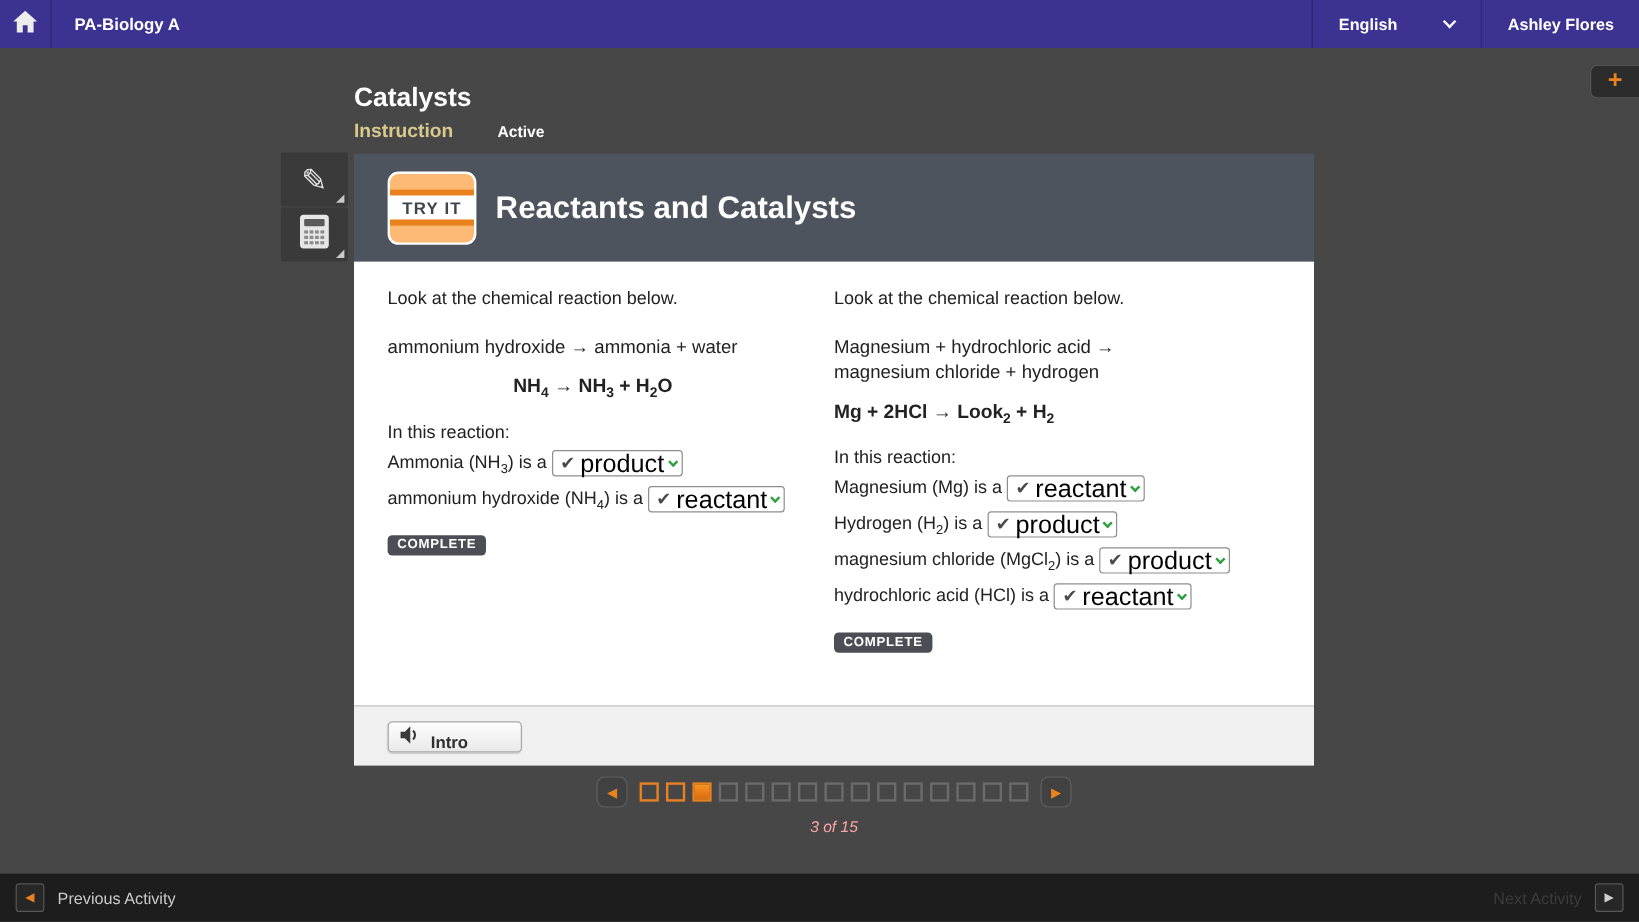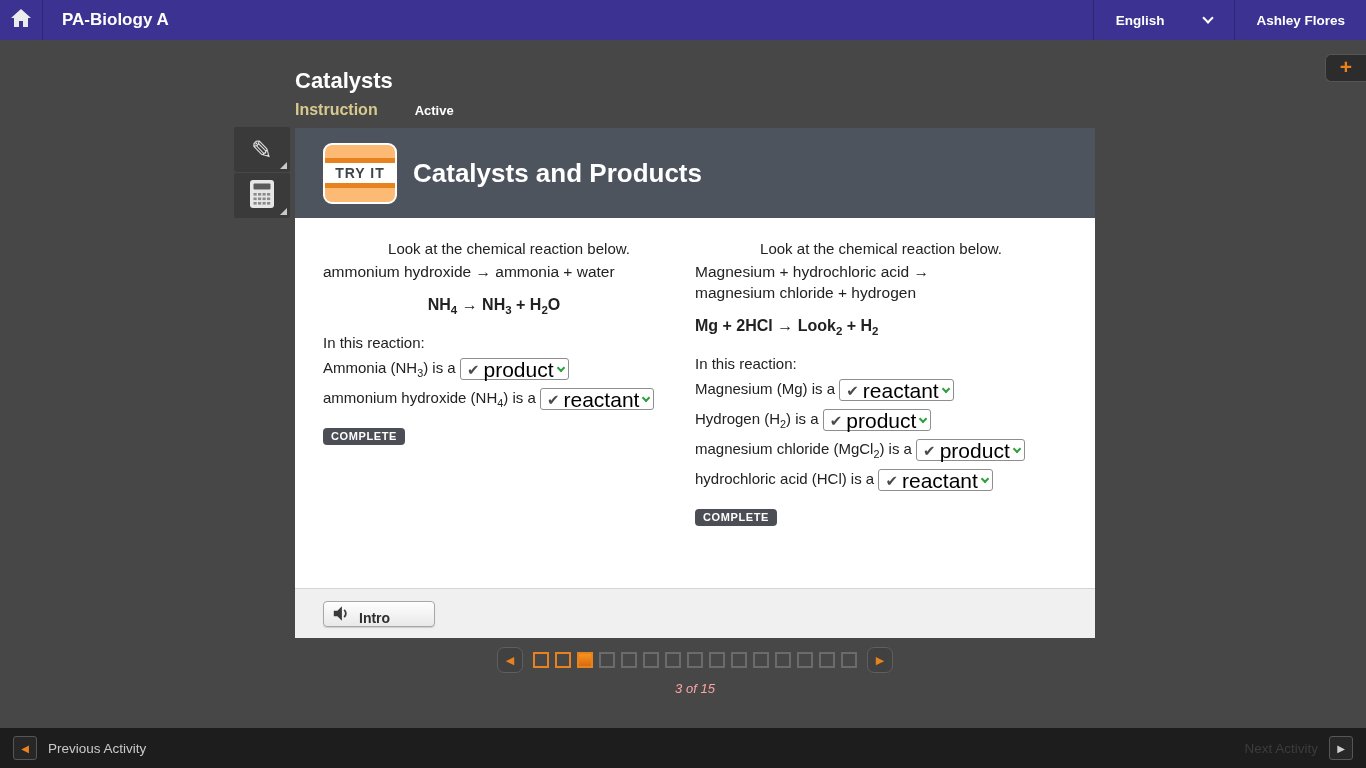--- a/index.html
+++ b/index.html
@@ -1,21 +1,21 @@
 <!DOCTYPE html>
 <html><head>
 <meta charset="utf-8">
 <style>
   * { margin:0; padding:0; box-sizing:border-box; }
   html,body { width:1366px; height:768px; overflow:hidden; font-family:"Liberation Sans","DejaVu Sans",sans-serif; background:#474747; }
 
   
   .topbar { position:absolute; top:0; left:0; width:1366px; height:40px; background:#3b3291; display:flex; align-items:center; color:#fff; z-index:20; }
   .home-btn { width:43px; height:40px; display:flex; align-items:center; justify-content:center; border-right:1px solid #2d2672; cursor:pointer; }
-  .course-title { margin-left:19px; font-size:17px; font-weight:bold; }
+  .course-title { margin-left:19px; font-size:14px; font-weight:bold; }
   .topbar-spacer { flex:1; }
   .lang-box { height:40px; display:flex; align-items:center; gap:40px; padding:0 22px; border-left:1px solid #2d2672; border-right:1px solid #2d2672; cursor:pointer; }
   .lang-label { font-size:13.5px; font-weight:bold; }
   .chev-down { width:8px; height:8px; border-right:2.5px solid #fff; border-bottom:2.5px solid #fff; transform:rotate(45deg); margin-top:-4px; }
   .user-name { font-size:13.5px; font-weight:bold; padding:0 21px; }
 
   
   .plus-btn { position:absolute; top:54px; right:0; width:41px; height:28px; background:#2c2c2c; border:1px solid #555; border-right:none; border-radius:6px 0 0 6px; color:#e8821f; font-size:21px; font-weight:bold; line-height:24px; text-align:center; cursor:pointer; z-index:10; }
 
   
@@ -36,21 +36,21 @@
   .card { position:absolute; left:283px; top:88px; width:800px; }
   .card-header { height:90px; background:#4e545d; display:flex; align-items:center; padding-left:28px; }
   .tryit-logo { width:74px; height:61px; border:2px solid #fff; border-radius:9px; background:#fdba74; overflow:hidden; display:flex; flex-direction:column; flex-shrink:0; }
   .band-dark { flex:1; }
   .band-orange { height:5px; background:#e8821f; }
   .band-white { height:20px; background:#fff; color:#3f454d; font-size:14px; font-weight:bold; letter-spacing:1px; text-align:center; line-height:20px; }
   .card-title { color:#fff; font-size:26px; font-weight:bold; margin-left:16px; }
 
   .card-body { background:#fff; min-height:370px; padding:22px 28px 0 28px; display:flex; }
   .col { width:372px; color:#222; font-size:15px; }
-  .intro-line { margin-bottom:4px;text-align:center; }
+  .intro-line { margin-bottom:22px; }
   .word-eq { font-weight:normal; font-size:15.5px; line-height:21px; margin-bottom:14px; }
   .formula { font-weight:bold; font-size:16px; margin-bottom:18px; }
   .formula.centered { text-align:center; padding-right:30px; }
   sub { font-size:0.72em; line-height:0; }
   .prompt-line { margin-top:20px; }
   .role-row { margin:3px 0; line-height:27px; }
   .dd { display:inline-flex; align-items:center; border:1px solid #8e8e8e; border-radius:3px; background:#fff; padding:0 4px 0 6px; height:22px; vertical-align:middle; cursor:pointer; gap:4px; }
   .dd-check { color:#4a4a4a; font-size:15px; font-weight:bold; line-height:1; }
   .dd-val { color:#000000; font-size:21px; }
   .dd-chev { width:6px; height:6px; border-right:2px solid #2f9e3d; border-bottom:2px solid #2f9e3d; transform:rotate(45deg); margin-top:-3px; }
@@ -141,21 +141,21 @@
 
   <div class="card">
     <div class="card-header">
       <div class="tryit-logo">
         <div class="band-dark"></div>
         <div class="band-orange"></div>
         <div class="band-white">TRY IT</div>
         <div class="band-orange"></div>
         <div class="band-dark"></div>
       </div>
-      <div class="card-title">Catalysts and Products</div>
+      <div class="card-title">Reactants and Catalysts</div>
     </div>
 
     <div class="card-body">
 
       <div class="col">
         <div class="intro-line">Look at the chemical reaction below.</div>
         <div class="word-eq">
           <div>ammonium hydroxide  →  ammonia + water</div>
         </div>
         <div class="formula centered"><span>NH</span><sub>4</sub><span> → NH</span><sub>3</sub><span> + H</span><sub>2</sub><span>O</span></div>

